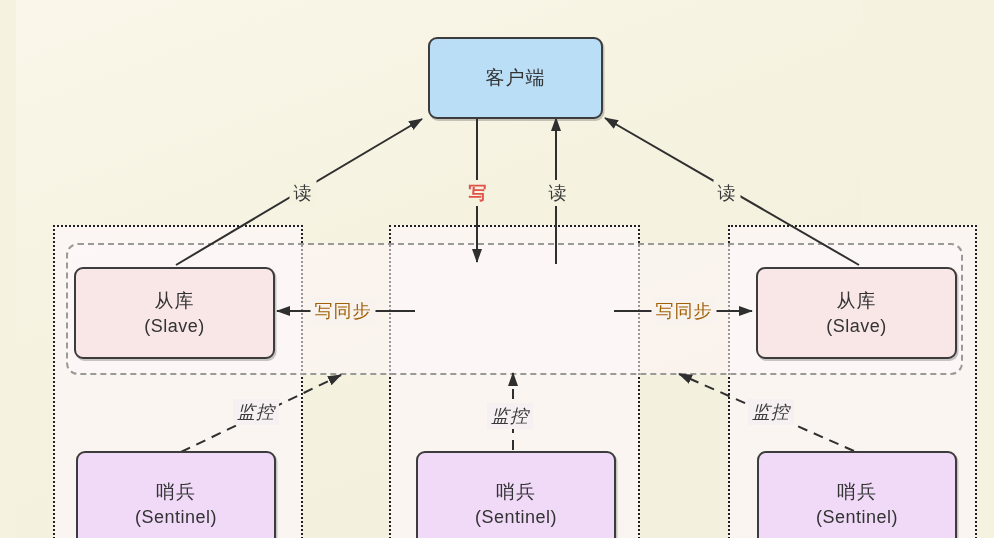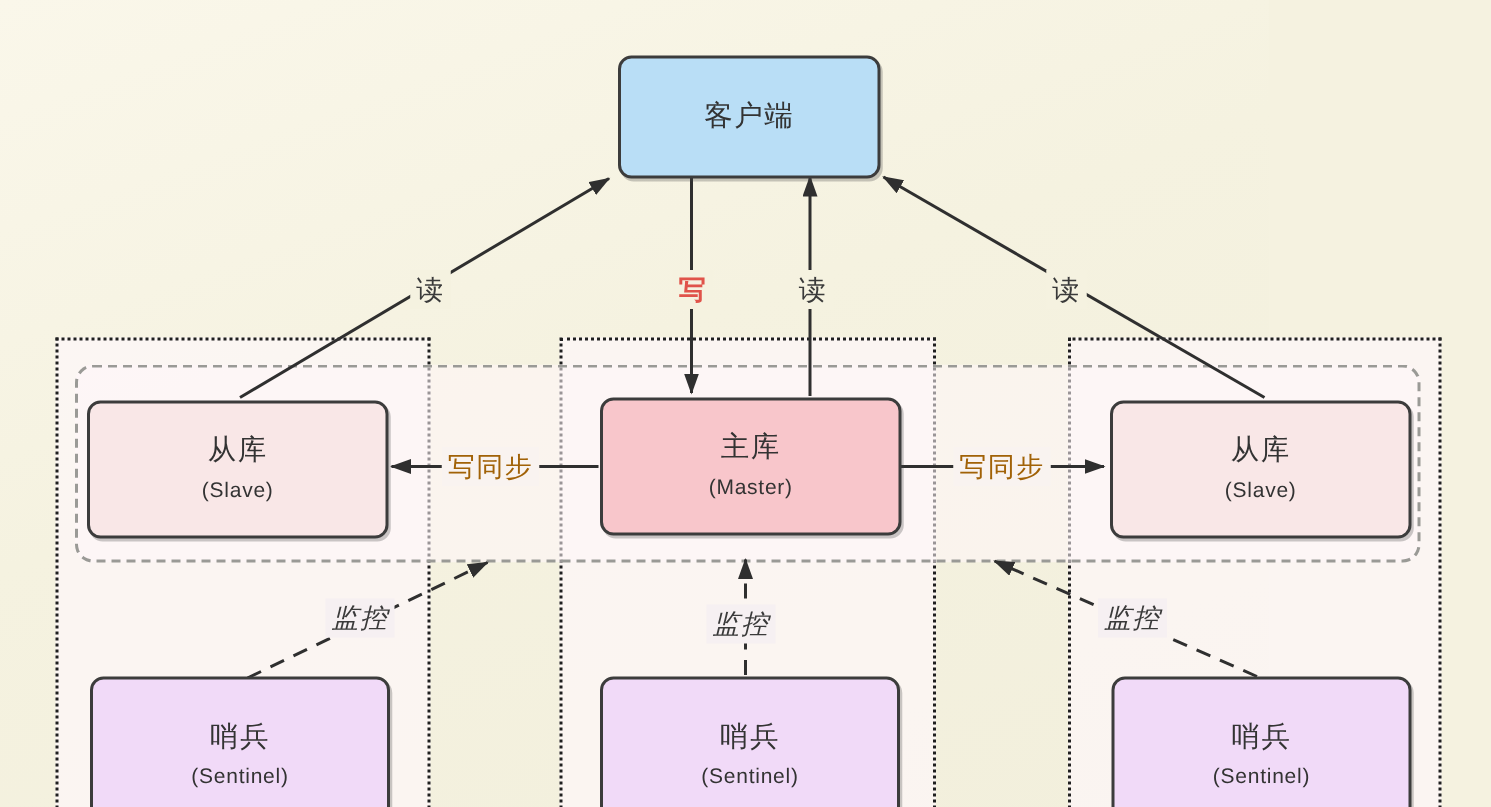--- a/index.html
+++ b/index.html
@@ -4,20 +4,21 @@
 <style>
   html,body{margin:0;padding:0;}
   body{
     width:994px;height:538px;overflow:hidden;
     font-family:"Liberation Sans","DejaVu Sans",sans-serif;
     background:#f5f2e0;
   }
   #stage{
     position:relative;width:846px;height:538px;
     background:linear-gradient(160deg,#faf7ea 0%,#f5f2e0 45%,#f2efdc 100%);
+    margin-left:16px;
   }
   
   .dotted-group{
     position:absolute;top:225px;height:330px;
     border:2.5px dotted #1f1f1f;
     background:rgba(253,247,250,0.70);
   }
   #dotted-left{left:37px;width:246px;}
   #dotted-mid{left:373px;width:247px;}
   #dotted-right{left:712px;width:245px;}
@@ -30,21 +31,21 @@
   #arrows{position:absolute;left:0;top:0;width:994px;height:538px;pointer-events:none;}
   
   .node{
     position:absolute;display:flex;flex-direction:column;
     align-items:center;justify-content:center;
     border:2px solid #3c3c3c;border-radius:9px;
     box-shadow:1.5px 2px 0 rgba(70,70,70,0.28);
     color:#333;text-align:center;
   }
   .node .main{font-size:19px;line-height:26px;letter-spacing:1px;}
-  .node .sub{font-size:14px;line-height:25px;letter-spacing:0.5px;}
+  .node .sub{font-size:18px;line-height:25px;letter-spacing:0.5px;}
   #node-client{left:412px;top:37px;width:171px;height:78px;background:#b9def6;}
   #node-master{left:400px;top:265px;width:197px;height:88px;background:#f8c6cb;}
   #node-slave-left{left:58px;top:267px;width:197px;height:88px;background:#f9e7e7;}
   #node-slave-right{left:740px;top:267px;width:197px;height:88px;background:#f9e7e7;}
   #node-sentinel-left{left:60px;top:451px;width:196px;height:102px;background:#f1daf8;}
   #node-sentinel-mid{left:400px;top:451px;width:196px;height:102px;background:#f1daf8;}
   #node-sentinel-right{left:741px;top:451px;width:196px;height:102px;background:#f1daf8;}
   
   .edge-label{
     position:absolute;transform:translate(-50%,-50%);
@@ -83,24 +84,20 @@
 
     <line x1="165" y1="452" x2="325" y2="375" stroke="#2f2f2f" stroke-width="2" stroke-dasharray="10 7" marker-end="url(#ah)"></line>
     <line x1="497" y1="450" x2="497" y2="373" stroke="#2f2f2f" stroke-width="2" stroke-dasharray="10 7" marker-end="url(#ah)"></line>
     <line x1="838" y1="451" x2="663" y2="374" stroke="#2f2f2f" stroke-width="2" stroke-dasharray="10 7" marker-end="url(#ah)"></line>
   </svg>
 
   <div class="node" id="node-client">
     <div class="main">客户端</div>
   </div>
 
-  <div class="node" id="node-master">
-    <div class="main">主库</div>
-    <div class="sub">(Master)</div>
-  </div>
 
   <div class="node" id="node-slave-left">
     <div class="main">从库</div>
     <div class="sub">(Slave)</div>
   </div>
 
   <div class="node" id="node-slave-right">
     <div class="main">从库</div>
     <div class="sub">(Slave)</div>
   </div>

